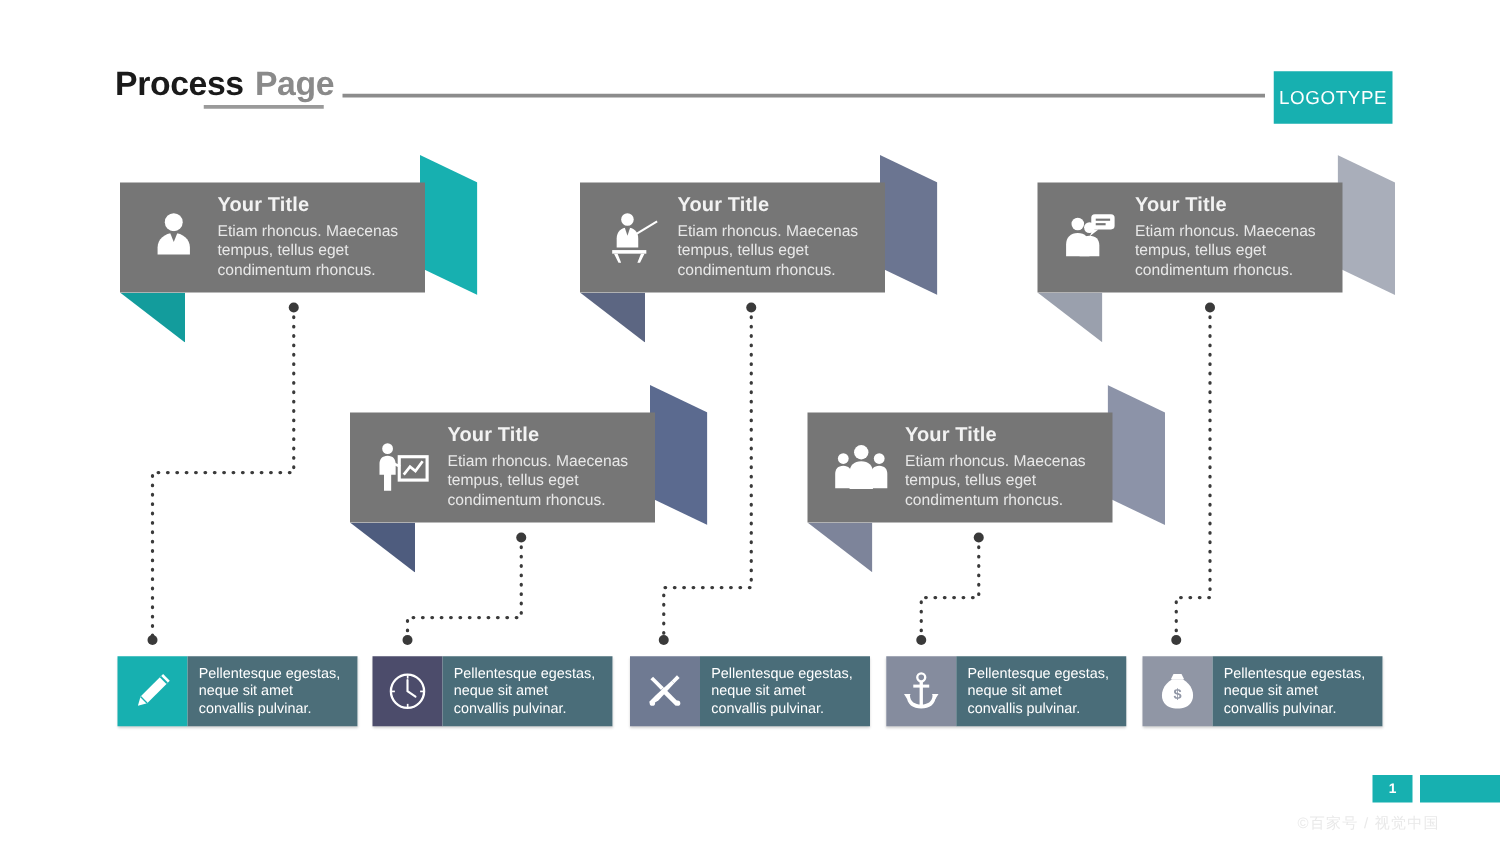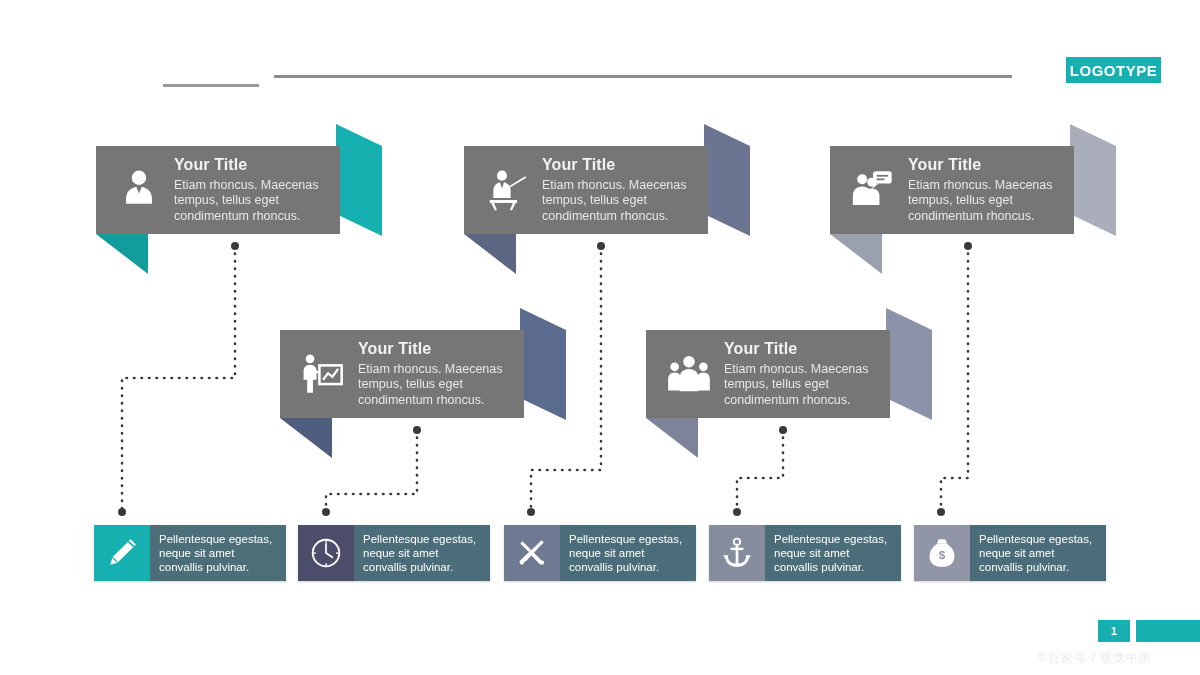--- a/index.html
+++ b/index.html
@@ -12,23 +12,23 @@
   }
   .slide{position:absolute;inset:0;background:#fff;}
 
   
   .header{position:absolute;left:0;top:0;width:1200px;height:110px;}
   .title-wrap{position:absolute;left:92px;top:52px;display:flex;align-items:baseline;gap:9px;}
   .title-a{font-size:27px;font-weight:bold;color:#1a1a1a;letter-spacing:-.3px;}
   .title-b{font-size:27px;font-weight:bold;color:#8a8a8a;letter-spacing:-.3px;position:relative;}
   .title-underline{position:absolute;left:163px;top:84px;width:96px;height:3px;background:#9a9a9a;}
   .head-rule{position:absolute;left:274px;top:75px;width:738px;height:3px;background:#8c8c8c;}
-  .logotype{position:absolute;left:1019px;top:57px;width:95px;height:26px;background:#17b0b0;
-    color:#fff;font-size:15px;font-weight:bold;letter-spacing:.5px;
-    display:flex;align-items:center;justify-content:center;margin-left:47px;}
+  .logotype{position:absolute;left:1019px;top:57px;width:95px;height:42px;background:#17b0b0;
+    color:#fff;font-size:15px;font-weight:normal;letter-spacing:.5px;
+    display:flex;align-items:center;justify-content:center;}
 
   
   .card{position:absolute;}
   .card-body{position:absolute;left:0;top:0;background:#767676;display:flex;align-items:center;
     box-sizing:border-box;padding:0 10px 0 14px;}
   .card-ic{width:58px;min-width:58px;height:58px;display:flex;align-items:center;justify-content:center;}
   .card-ic svg{width:46px;height:46px;fill:#ffffff;}
   .card-txt{padding-left:6px;}
   .card-title{font-size:16px;font-weight:bold;color:#f2f2f2;margin-bottom:4px;letter-spacing:.1px;}
   .card-desc{font-size:12.5px;line-height:15.5px;color:#e8e8e8;}
@@ -54,20 +54,24 @@
     color:#fff;font-size:11px;font-weight:bold;display:flex;align-items:center;justify-content:center;}
   .pagebar{position:absolute;left:1136px;top:620px;width:64px;height:22px;background:#17b0b0;}
   .watermark{position:absolute;left:1038px;top:650px;font-size:12px;color:#e9e9e9;letter-spacing:1px;}
 </style>
 </head>
 <body>
 
 <div class="slide">
 
   <div class="header">
+    <div class="title-wrap">
+      <span class="title-a">Process</span>
+      <span class="title-b">Page</span>
+    </div>
     <div class="title-underline"></div>
     <div class="head-rule"></div>
     <div class="logotype">LOGOTYPE</div>
   </div>
 
   <div id="cards-layer">
       <div class="card" style="left: 96px; top: 146px; width: 292px; height: 134px;">
         <div class="rib-r" style="left: 240px; height: 112px; background: rgb(23, 176, 176);"></div>
         <div class="rib-l" style="top: 88px; background: rgb(19, 156, 156);"></div>
         <div class="card-body" style="width: 244px; height: 88px;">

